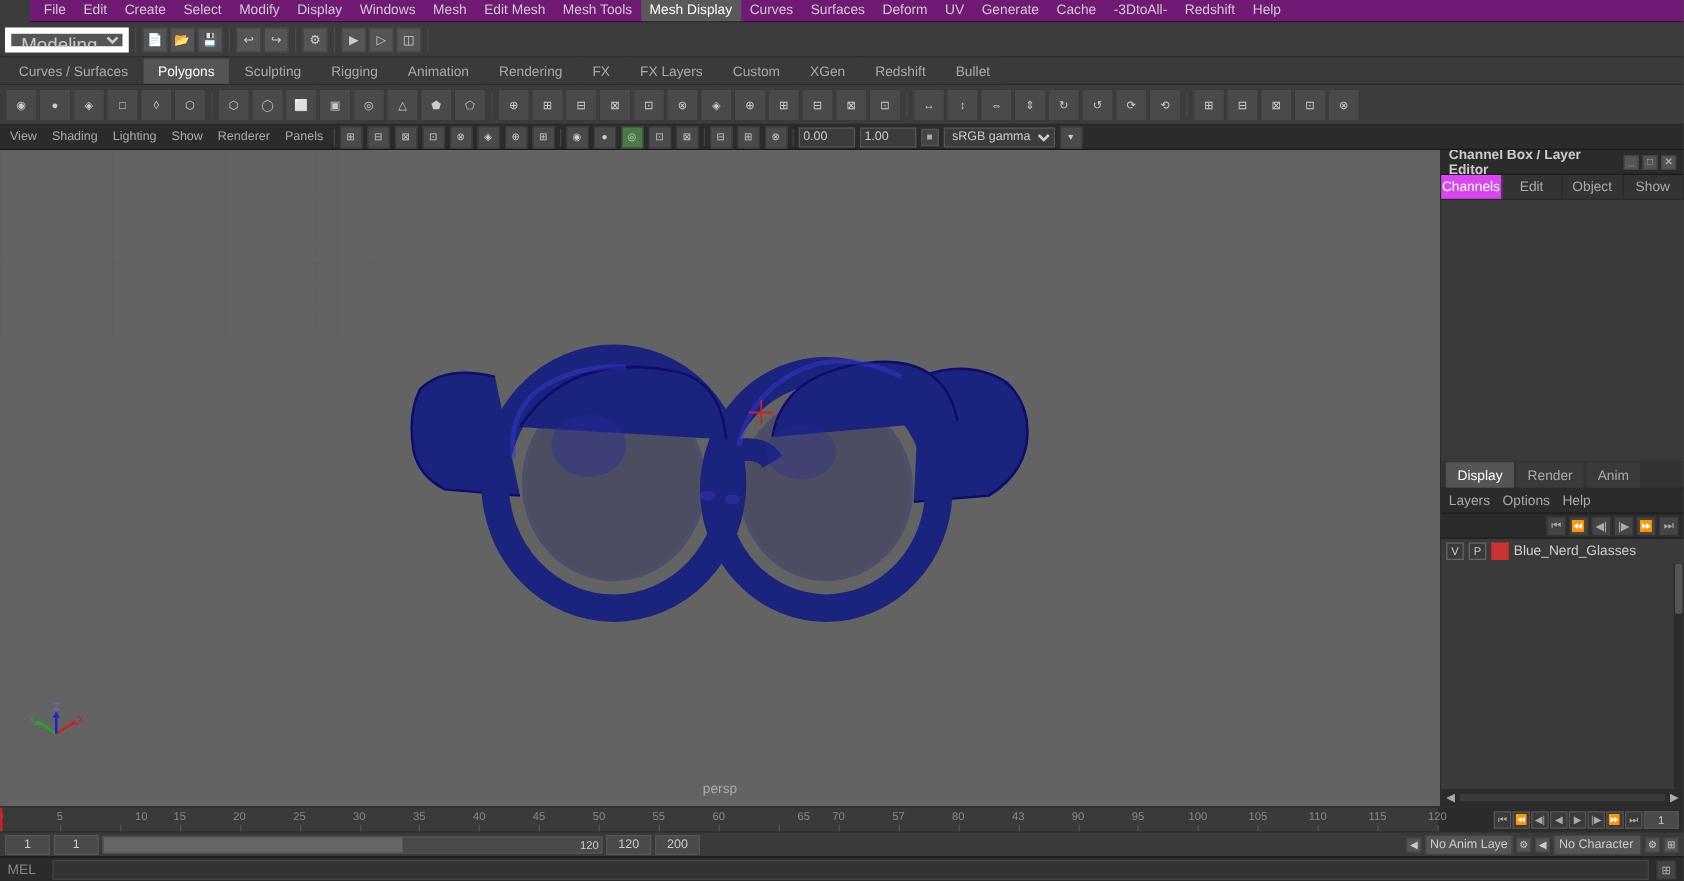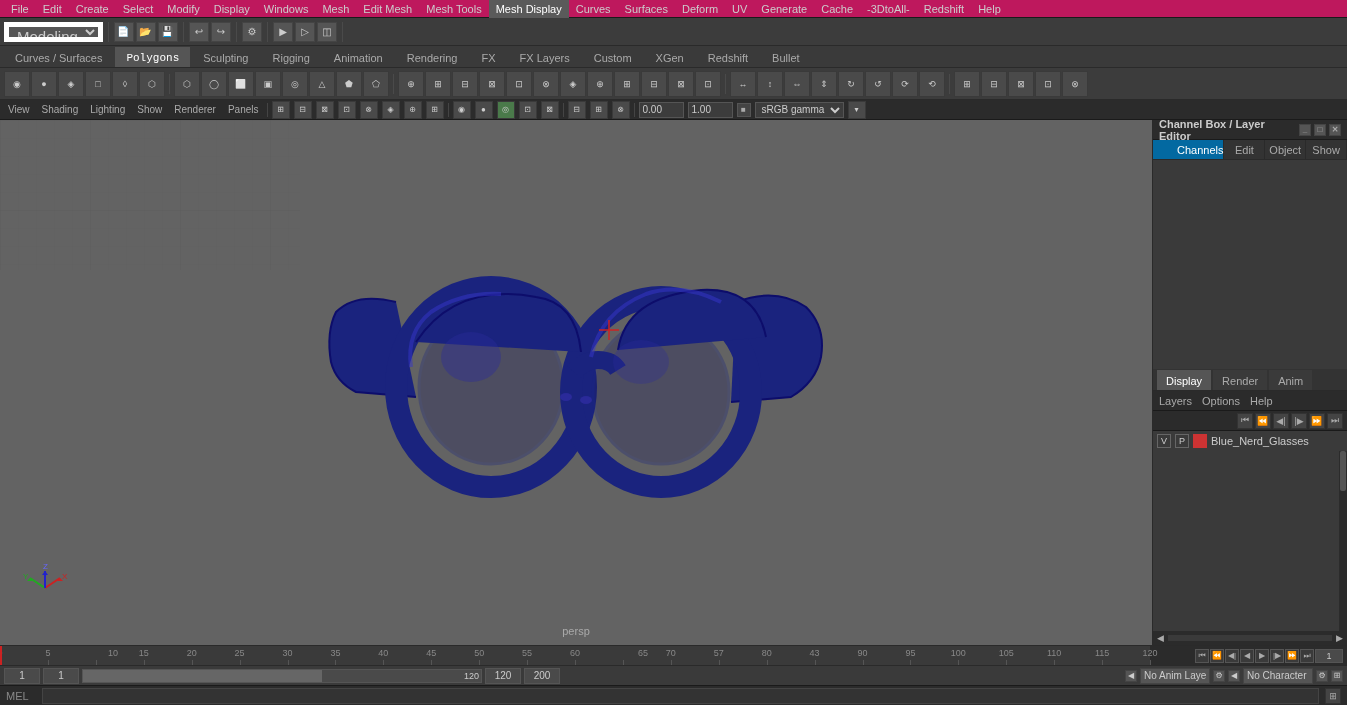--- a/index.html
+++ b/index.html
@@ -10,25 +10,26 @@
       font-family: Arial, sans-serif;
       font-size: 11px;
       color: #ccc;
       overflow: hidden;
       user-select: none;
     }
 
     
     #menu-bar {
       height: 18px;
-      background: #be185d;
-      display: flex;
-      align-items: center;
+      background: #701a75;
+      display: flex;
+      align-items: flex-end;
       padding: 0 4px;
       border-bottom: 1px solid #1a1a1a;
+      margin-left: 24px;
     }
     .menu-item {
       padding: 0 7px;
       height: 18px;
       line-height: 18px;
       color: #ccc;
       font-size: 11px;
       cursor: pointer;
     }
     .menu-item.active { background: #5a5a5a; color: #fff; }
@@ -90,21 +91,20 @@
       cursor: pointer;
       background: #3a3a3a;
       border: 1px solid transparent;
       border-bottom: none;
       margin-right: 2px;
     }
     .tab.active {
       background: #555;
       color: #fff;
       border-color: #555;
-      font-family: Liberation Mono, monospace;
     }
 
     
     #mesh-toolbar {
       height: 32px;
       background: #3c3c3c;
       display: flex;
       align-items: center;
       padding: 0 4px;
       border-bottom: 1px solid #2a2a2a;
@@ -232,21 +232,21 @@
     .cb-tab {
       flex: 1;
       display: flex;
       align-items: center;
       justify-content: center;
       font-size: 11px;
       color: #aaa;
       cursor: pointer;
       border-right: 1px solid #2a2a2a;
     }
-    .cb-tab.active { background: #0369a1; color: #fff; padding-left: 24px; }
+    .cb-tab.active { background: #d946ef; color: #fff; }
     #cb-content {
       flex: 1;
       background: #3a3a3a;
       overflow-y: auto;
     }
 
     
     #dra-tabs {
       height: 22px;
       background: #333;

